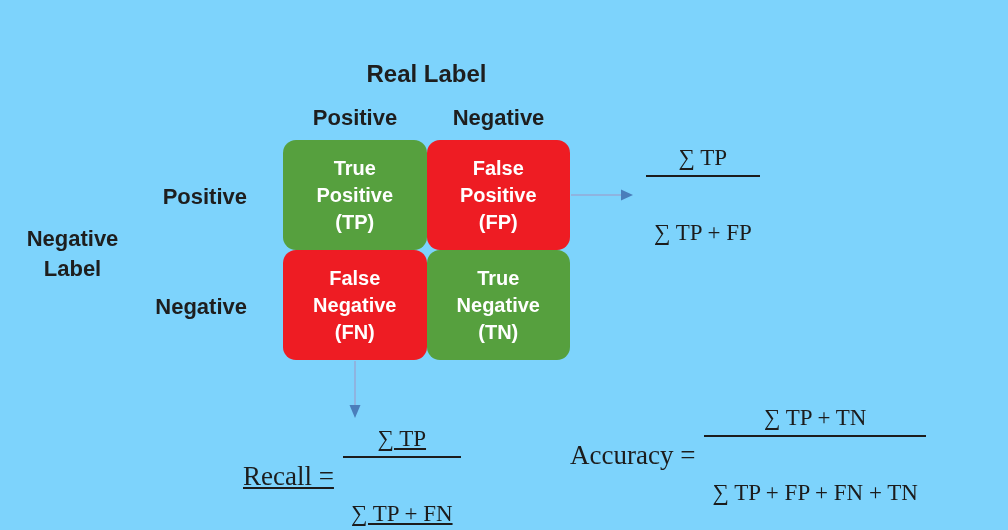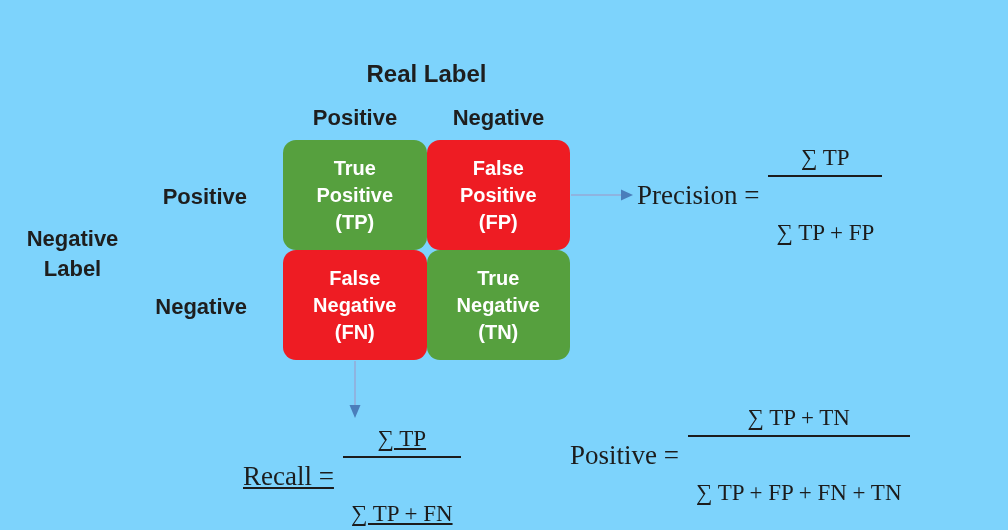--- a/index.html
+++ b/index.html
@@ -104,36 +104,35 @@
     <line x1="0" y1="8" x2="51" y2="8" stroke-width="2" stroke="#8EB4E0"></line>
     <polygon points="50,2.5 62,8 50,13.5" fill="#4A7EBB"></polygon>
   </svg>
 
   <svg class="arrow arrow-down" width="16" height="58">
     <line x1="8" y1="0" x2="8" y2="45" stroke-width="2" stroke="#8EB4E0"></line>
     <polygon points="2.5,44 13.5,44 8,57" fill="#4A7EBB"></polygon>
   </svg>
 
   <div class="formula" id="f-precision">
-    <span class="fname">Precision =</span>
     <span class="frac">
       <span class="num">∑ TP</span>
       <span class="den">∑ TP + FP</span>
     </span>
   </div>
 
   <div class="formula" id="f-recall">
     <span class="fname">Recall =</span>
     <span class="frac">
       <span class="num">∑ TP</span>
       <span class="den">∑ TP + FN</span>
     </span>
   </div>
 
   <div class="formula" id="f-accuracy">
-    <span class="fname">Positive =</span>
+    <span class="fname">Accuracy =</span>
     <span class="frac">
       <span class="num">∑ TP + TN</span>
       <span class="den">∑ TP + FP + FN + TN</span>
     </span>
   </div>
 
 </div>
 
 </body></html>

